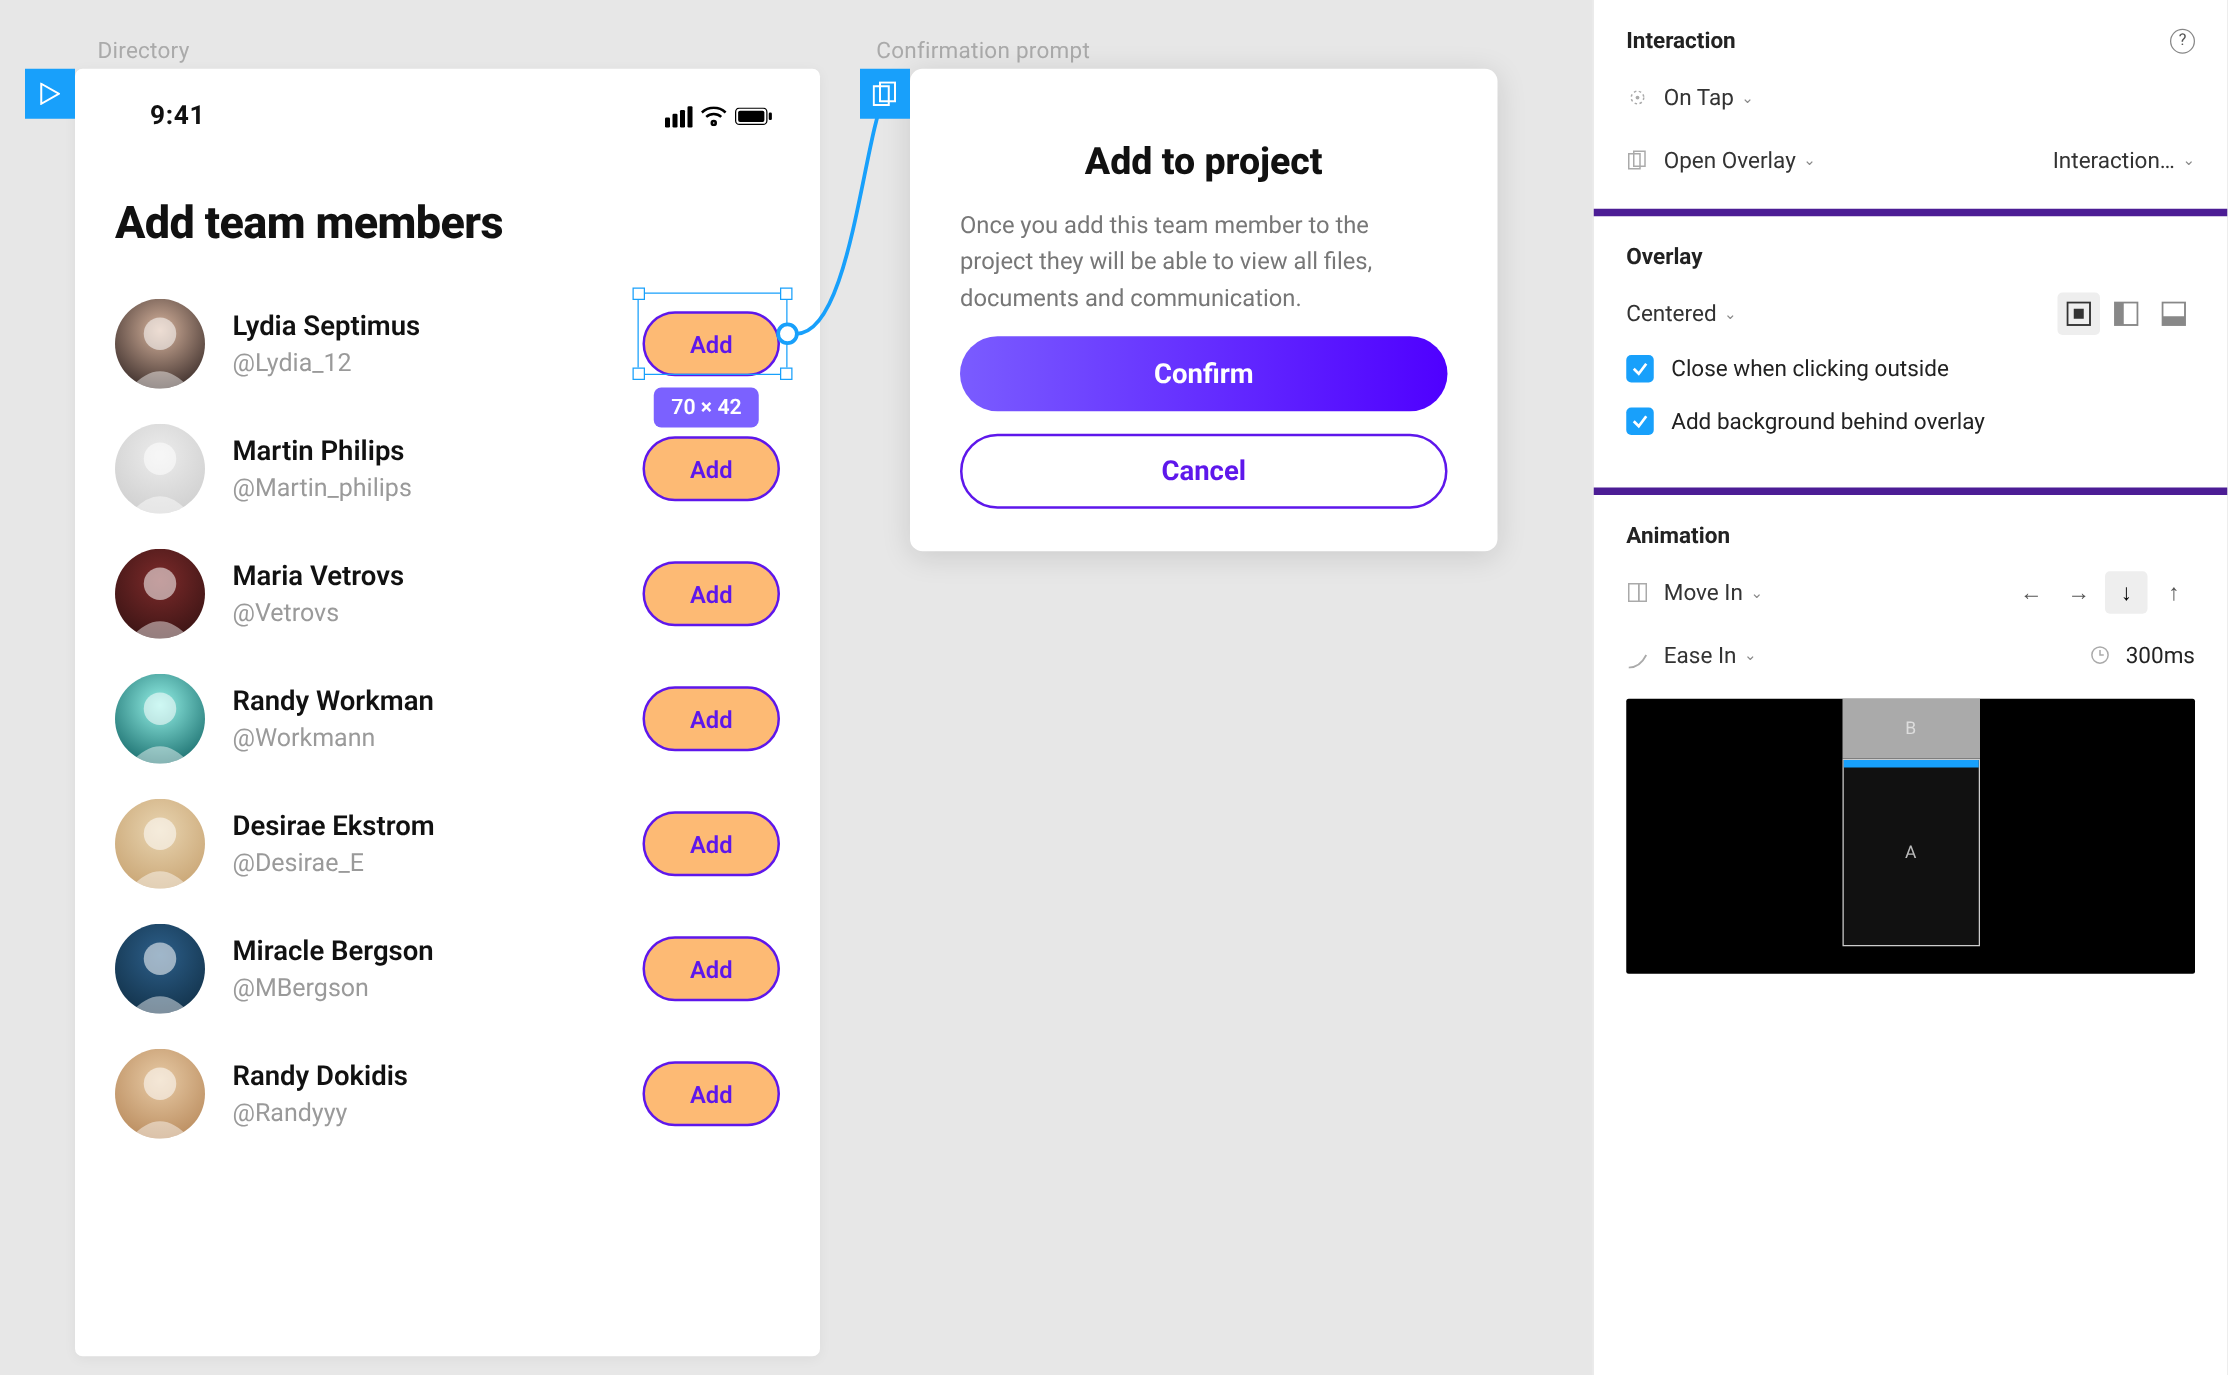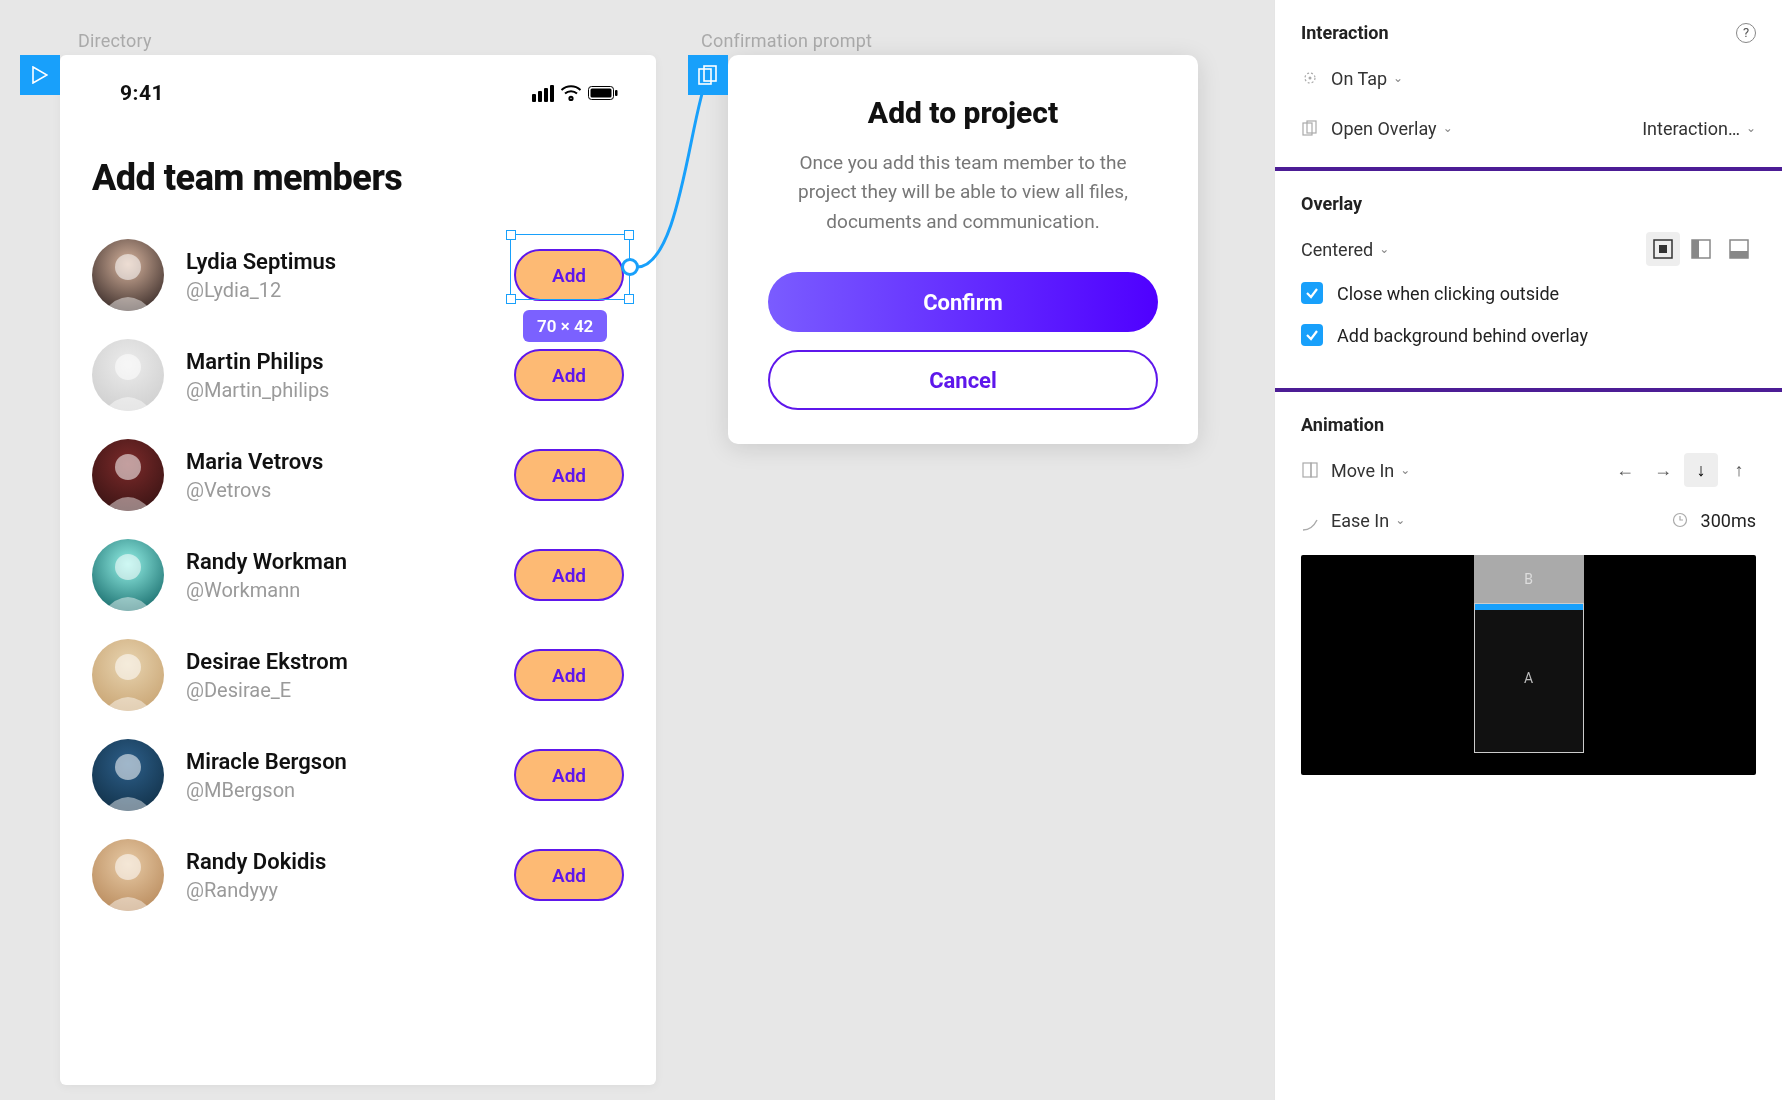--- a/index.html
+++ b/index.html
@@ -93,38 +93,38 @@
     position: absolute; top: 55px; left: 688px; width: 40px; height: 40px;
     background: #18A0FB; display: flex; align-items: center; justify-content: center; z-index: 17;
   }
 
   
   .prompt {
     position: absolute; top: 55px; left: 728px; width: 470px;
     background: #fff; border-radius: 10px; box-shadow: 0 4px 24px rgba(0,0,0,.12);
     padding: 40px 40px 34px; z-index: 12;
   }
-  .prompt h2 { font-size: 30px; font-weight: 800; text-align: center; margin-bottom: 18px; }
-  .prompt p { font-size: 19px; color: #777; text-align: center; line-height: 1.55; margin-bottom: 36px; }
+  .prompt h2 { font-size: 30px; font-weight: 800; text-align: center; margin-bottom: 18px; margin-top: 17px; }
+  .prompt p { font-size: 19px; color: #777; text-align: left; line-height: 1.55; margin-bottom: 16px; }
   .prompt .confirm-btn {
     width: 100%; height: 60px; border: none; border-radius: 999px; cursor: pointer;
     background: linear-gradient(90deg, #7A5CFF 0%, #4F00FF 100%);
     color: #fff; font-size: 22px; font-weight: 700; margin-bottom: 18px;
   }
   .prompt .cancel-btn {
     width: 100%; height: 60px; border: 2px solid #5E17EB; border-radius: 999px; cursor: pointer;
     background: #fff; color: #5E17EB; font-size: 22px; font-weight: 700;
   }
 
   
   .panel {
     width: 508px; background: #fff; border-left: 1px solid #e5e5e5; height: 100%;
     display: flex; flex-direction: column; font-size: 18px; color: #222;
   }
-  .panel-section { padding: 22px 26px; border-bottom: 4px solid #4c1d95; }
+  .panel-section { padding: 22px 26px; border-bottom: 6px solid #4c1d95; }
   .panel-section:last-child { border-bottom:none; flex:1; }
   .sec-head { display: flex; justify-content: space-between; align-items: center; margin-bottom: 18px; }
   .sec-head h3 { font-size: 18px; font-weight: 700; }
   .help-icon {
     width: 20px; height: 20px; border: 1.5px solid #888; border-radius: 50%;
     display: flex; align-items: center; justify-content: center; font-size: 13px; color: #555; cursor: pointer;
   }
   .prop-row { display: flex; align-items: center; gap: 12px; margin-bottom: 16px; min-height: 34px;}
   .prop-row:last-child { margin-bottom: 0; }
   .prop-icon { width: 18px; flex-shrink:0; display:flex; align-items:center; justify-content:center; color:#888;}

